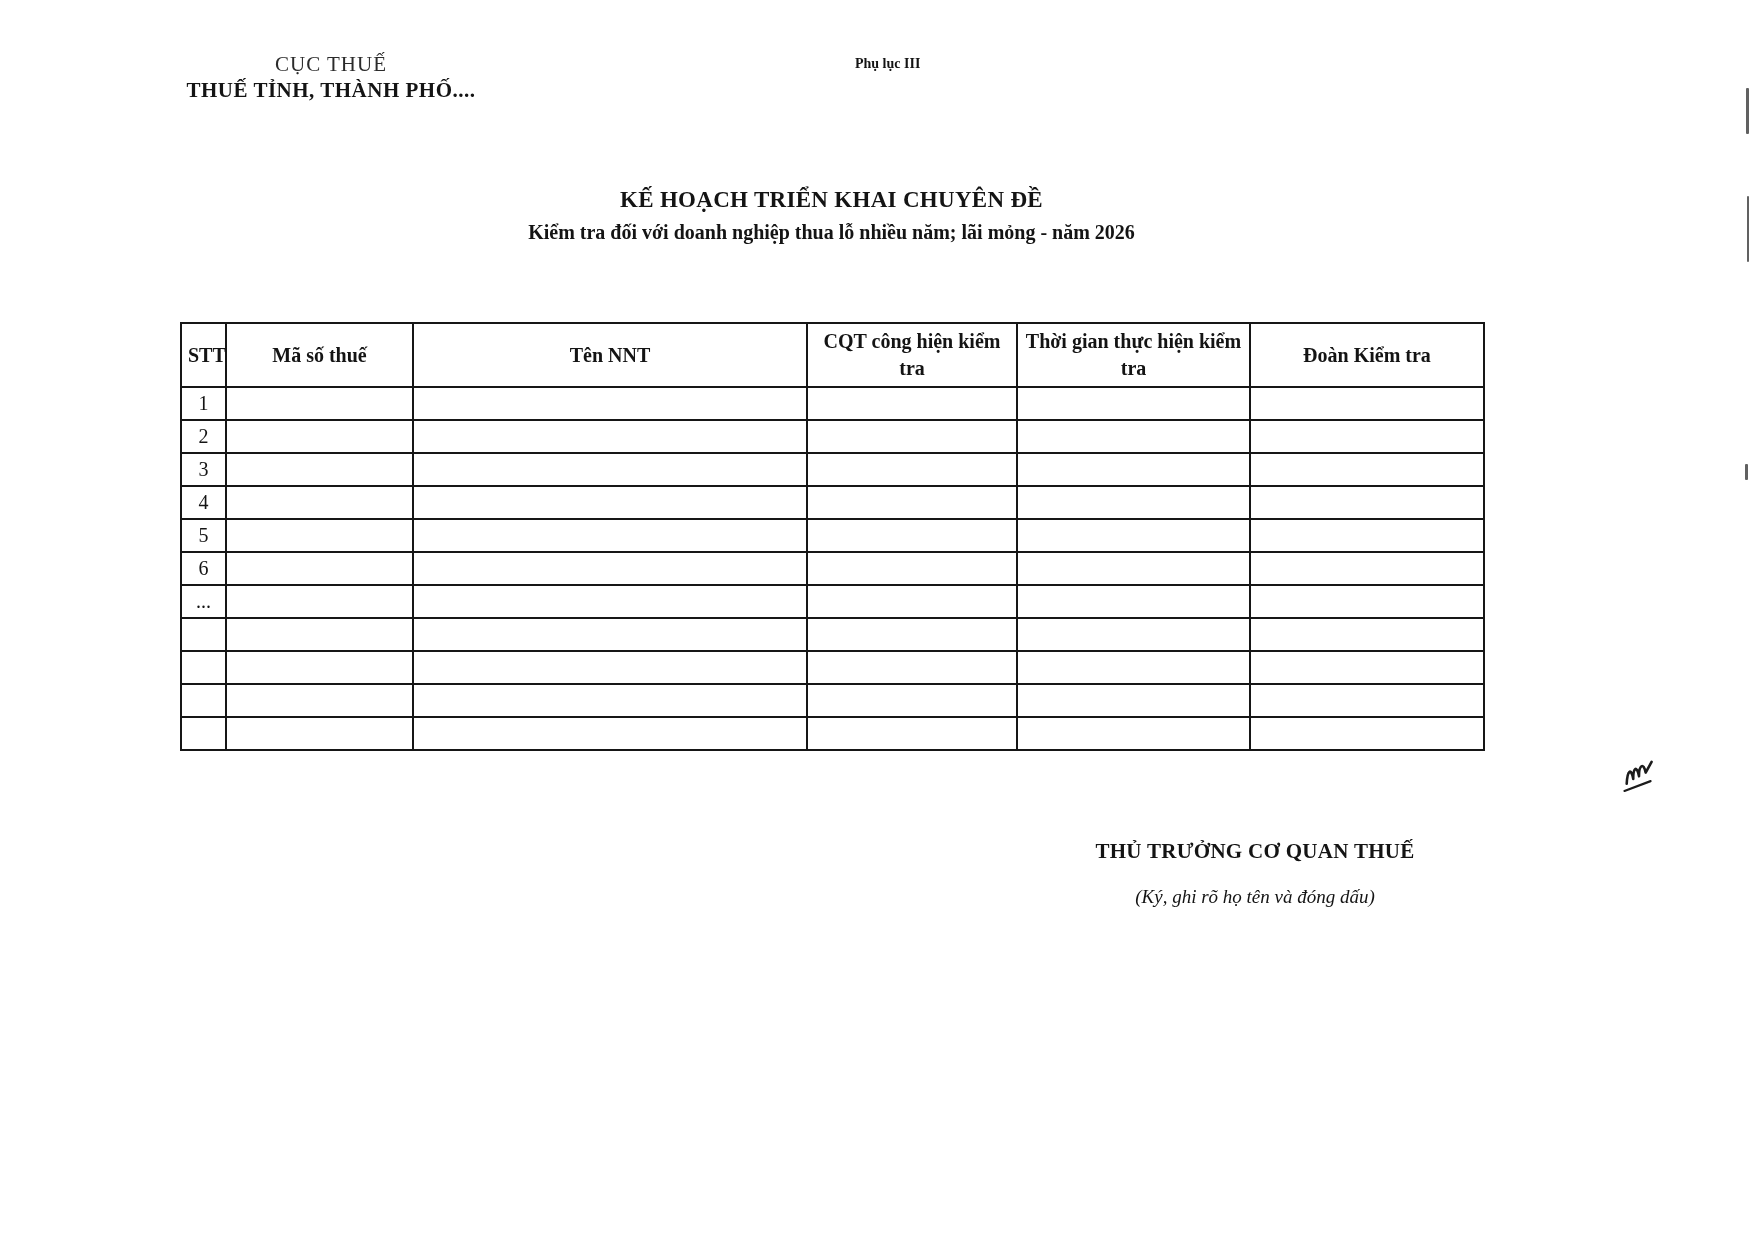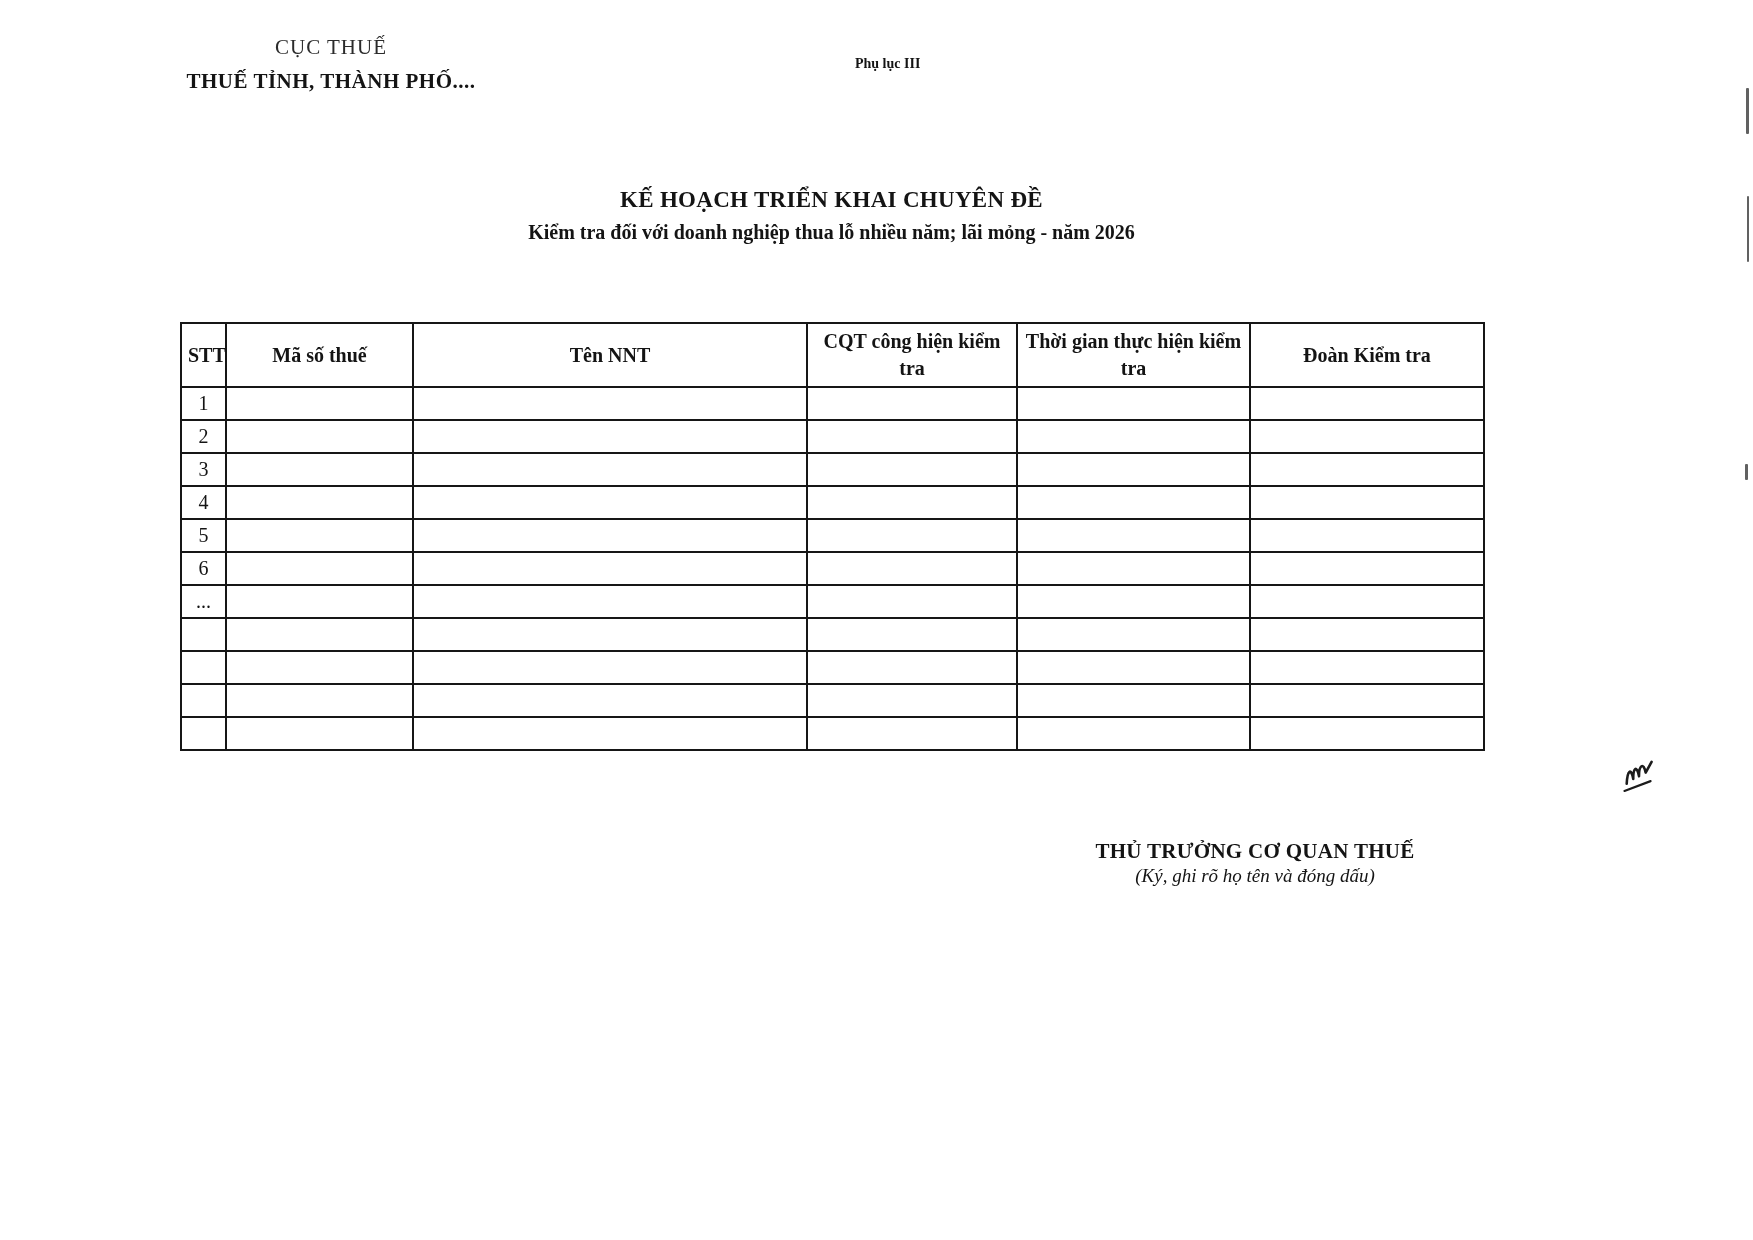--- a/index.html
+++ b/index.html
@@ -6,23 +6,23 @@
   .page {
     position:relative;
     width:1753px; height:1240px;
     background:#ffffff;
     color:#141414;
     font-family:"Liberation Serif", serif;
     overflow:hidden;
   }
 
   
-  .org-block { position:absolute; left:168px; top:35px; width:326px; text-align:center; }
+  .org-block { position:absolute; left:168px; top:52px; width:326px; text-align:center; }
   .org-line1 { font-size:21px; letter-spacing:1px; color:#2b2b2b; }
-  .org-line2 { font-size:21px; font-weight:bold; margin-top:9px; letter-spacing:0.5px; }
+  .org-line2 { font-size:21px; font-weight:bold; margin-top:1px; letter-spacing:0.5px; }
 
   
   .appendix { position:absolute; left:855px; top:56px; font-size:14px; font-weight:bold; }
 
   
   .doc-title   { position:absolute; left:180px; top:187px; width:1303px; text-align:center;
                  font-size:23px; font-weight:bold; letter-spacing:0.3px; }
   .doc-subtitle{ position:absolute; left:180px; top:221px; width:1303px; text-align:center;
                  font-size:20px; font-weight:bold; }
   .ref-note    { position:absolute; left:180px; top:291px; width:1303px; text-align:center;
@@ -37,21 +37,21 @@
   table.plan th, table.plan td { border:2px solid #161616; padding:0 6px; overflow:hidden; }
   table.plan thead tr { height:64px; }
   table.plan th { font-size:20px; font-weight:bold; text-align:center; line-height:1.35; vertical-align:middle; }
   table.plan tbody tr { height:33px; }
   table.plan td { font-size:20px; text-align:center; vertical-align:middle; }
   table.plan { border:2px solid #f97316; }
 
   
   .sig-block { position:absolute; left:1018px; top:796px; width:474px; text-align:center; }
   .sig-title { font-size:21px; font-weight:bold; letter-spacing:0.3px;margin-top:43px; }
-  .sig-note  { font-size:19px; font-style:italic; margin-top:1px; }
+  .sig-note  { font-size:19px; font-style:italic; margin-top:22px; }
 
   
   .paraph { position:absolute; left:1620px; top:756px; width:44px; height:40px; transform:rotate(-6deg); }
 
   
   .artifact { position:absolute; background:#2c2c2c; opacity:0.75; border-radius:1px; }
   .artifact.a1 { left:1746px; top:88px;  width:3px; height:46px; }
   .artifact.a2 { left:1747px; top:196px; width:2px; height:66px; }
   .artifact.a3 { left:1745px; top:464px; width:3px; height:16px; }
 </style>

